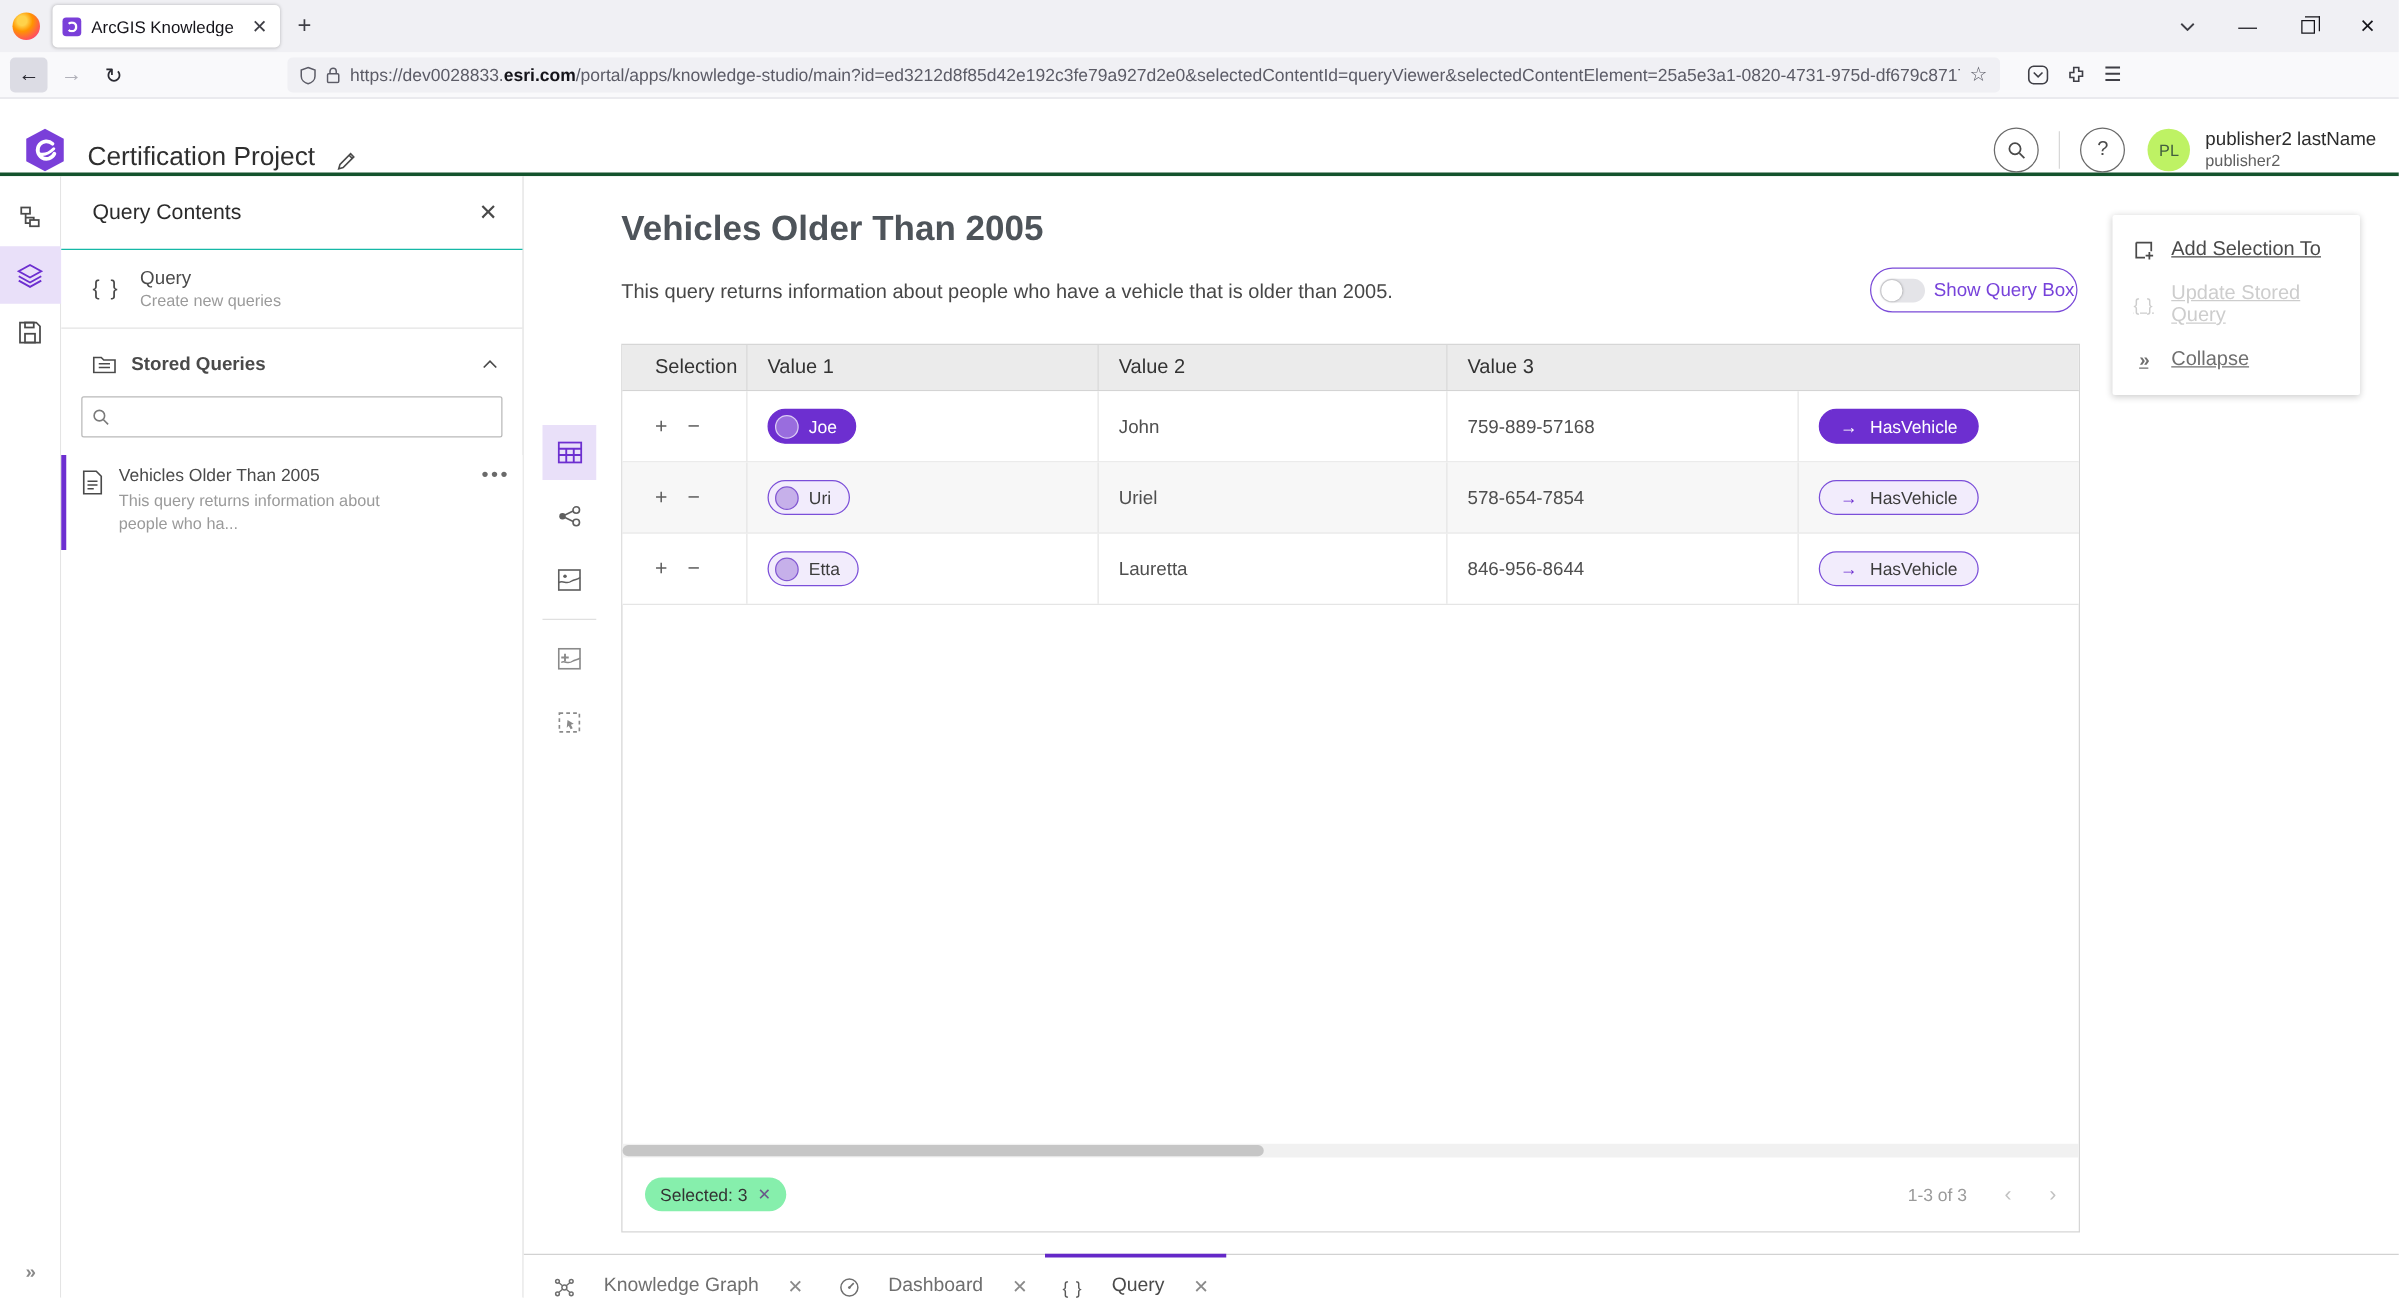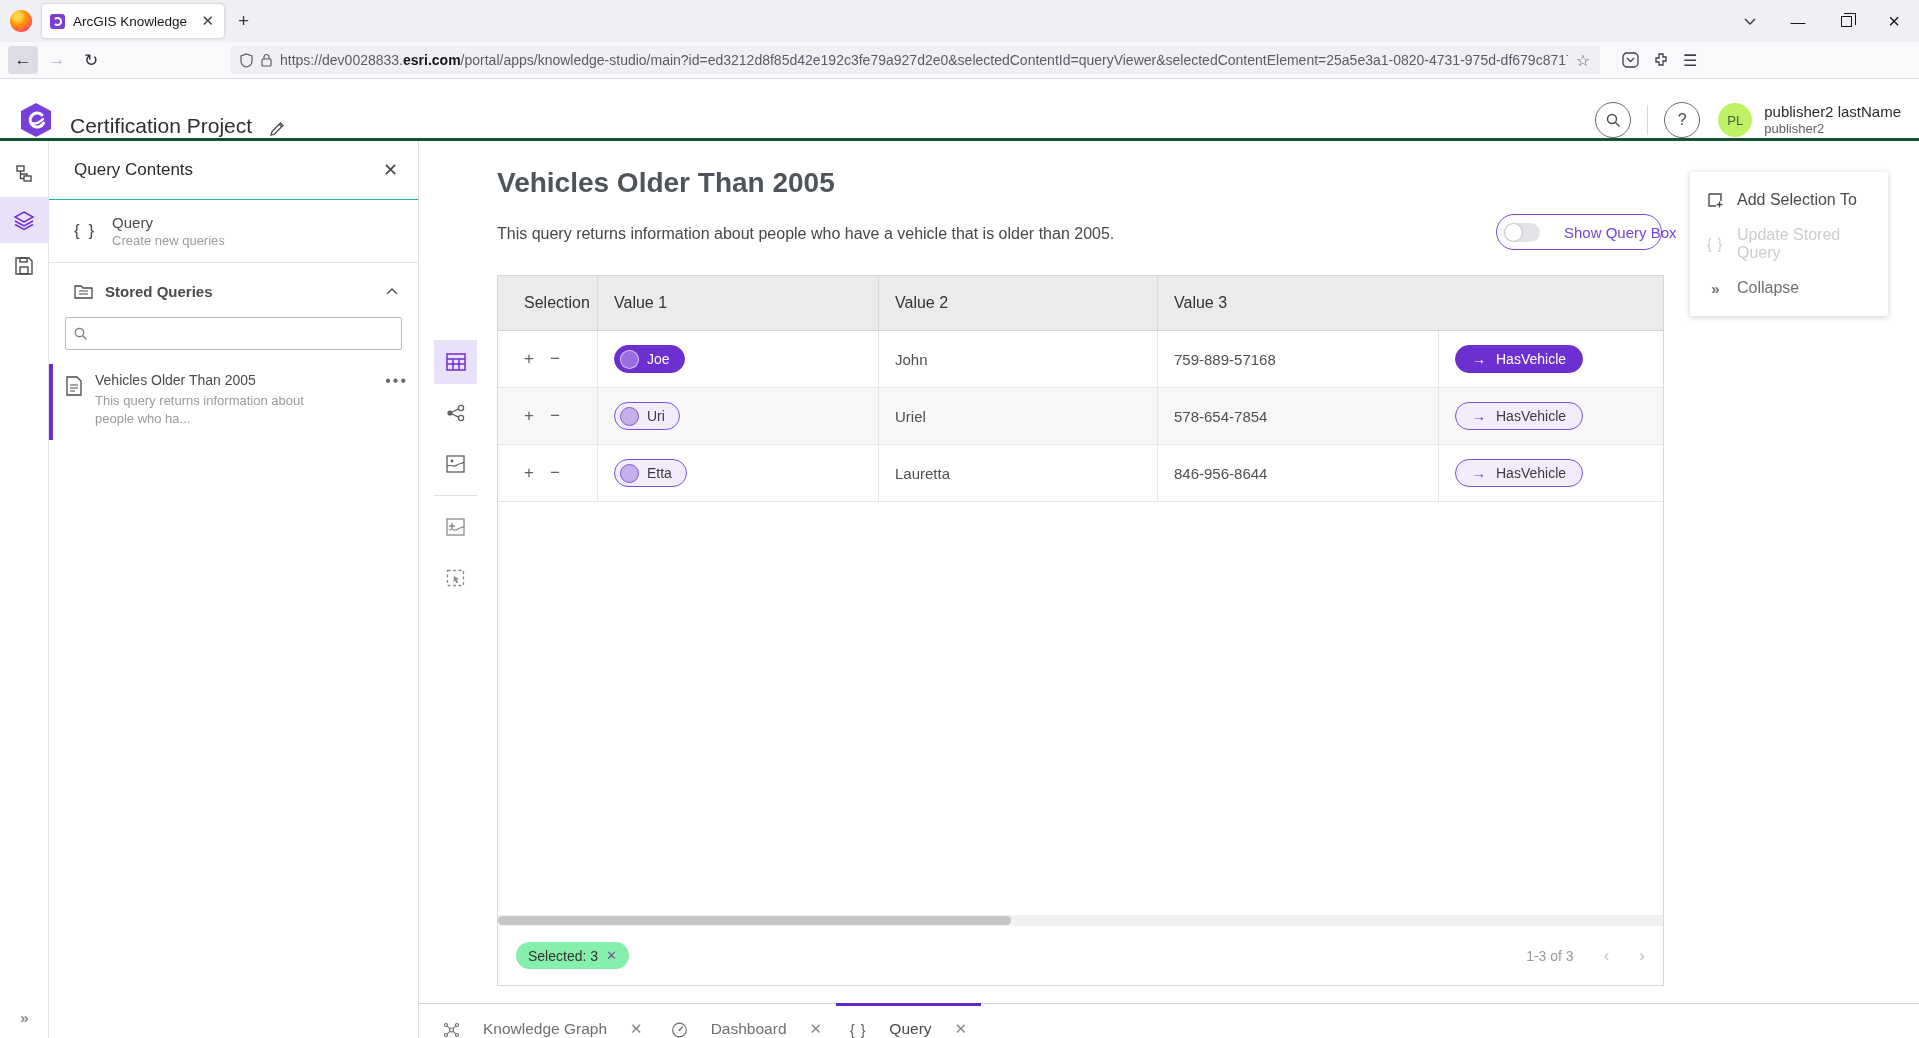--- a/index.html
+++ b/index.html
@@ -73,34 +73,34 @@
   .stored-item { margin-top:14px; min-height:76px; display:flex; padding:8px 10px 8px 12px; border-left:4px solid #6d2fd0; background:#fff; gap:12px; }
   .si-text { width:230px; }
   .si-title { font-size:14px; color:#4a4a4a; margin-bottom:4px; }
   .si-desc { font-size:13px; color:#9a9a9a; line-height:1.35; }
   .si-more { margin-left:auto; color:#6a6a6a; font-size:16px; letter-spacing:2px; }
 
   .main { flex:1; position:relative; background:#fff; min-width:0; }
   .main-title { position:absolute; left:78px; top:26px; font-size:28px; font-weight:600; color:#4e545a; }
   .main-desc { position:absolute; left:78px; top:84px; font-size:16px; color:#474747; }
   .toggle-pill { position:absolute; left:1077px; top:73px; width:166px; height:36px; border:1px solid #7a4ad8; border-radius:18px;
-                 display:flex; align-items:center; padding:0 12px 0 7px; gap:24px; }
+                 display:flex; align-items:center; padding:0 12px 0 7px; gap:7px; }
   .switch { width:36px; height:19px; border-radius:10px; background:#e4e4e8; position:relative; flex:0 0 auto; }
   .switch::after { content:""; position:absolute; left:1px; top:1px; width:17px; height:17px; border-radius:50%; background:#fff; box-shadow:0 0 2px rgba(0,0,0,.4); }
   .toggle-label { font-size:15px; color:#7742da; white-space:nowrap; }
 
   
   .vtoolbar { position:absolute; left:15px; top:199px; width:43px; display:flex; flex-direction:column; align-items:center; }
   .vtool { width:43px; height:44px; display:flex; align-items:center; justify-content:center; margin-bottom:7px; }
   .vtool.active { background:#e9e0f9; }
   .vtool-div { width:43px; height:1px; background:#e0e0e0; margin:2px 0 9px 0; }
 
   
   .tablewrap { position:absolute; left:78px; top:134px; width:1167px; height:711px; border:1px solid #d6d6d6; display:flex; flex-direction:column; }
-  .thead { display:flex; height:55px; background:#ebebeb; border-bottom:1px solid #d4d4d4; flex:0 0 auto; }
+  .thead { display:flex; height:37px; background:#ebebeb; border-bottom:1px solid #d4d4d4; flex:0 0 auto; }
   .th { display:flex; align-items:center; padding-left:16px; font-size:16px; color:#333; border-right:1px solid #d9d9d9; }
   .th:last-child { border-right:none; }
   .th:nth-child(1){ width:100px; padding-left:26px; }
   .th:nth-child(2){ width:281px; }
   .th:nth-child(3){ width:279px; }
   .th:nth-child(4){ width:281px; }
   .th:nth-child(5){ flex:1; }
   .tbody { flex:0 0 auto; }
   .trow { display:flex; height:57px; border-bottom:1px solid #e5e5e5; background:#fff; }
   .trow.alt { background:#f7f7f7; }
@@ -137,21 +137,21 @@
   .bottombar { position:absolute; left:0; right:0; bottom:0; height:35px; border-top:1px solid #d2d2d2; background:#fff; display:flex; align-items:stretch; padding-left:10px; }
   .btab { display:flex; align-items:flex-end; gap:23px; padding:0 14px; color:#6f6f6f; font-size:15.5px; border-top:3px solid transparent; margin-top:-1px; }
   .btab.active { color:#4a4a4a; border-top-color:#6428c8; }
   .btab .btab-close { font-size:15px; color:#8a8a8a; }
   .btab-icon { display:flex; align-items:center; }
   .btab-icon .braces-sm { font-size:14px; color:#5a5a5a; letter-spacing:1px; }
 
   
   .ctx-menu { position:absolute; left:1690px; top:172px; width:198px; background:#fff; border-radius:2px;
               box-shadow:0 1px 6px rgba(0,0,0,.2); padding:6px 0; }
-  .ctx-item { height:44px; display:flex; align-items:center; gap:13px; padding:0 16px; font-size:16px; color:#4a4a4a; }
+  .ctx-item { height:44px; display:flex; align-items:center; gap:13px; padding:0 16px; font-size:16px; color:#4a4a4a;text-decoration:underline; }
   .ctx-item.disabled { color:#cdcdcd; }
   .ctx-item.dim { color:#6f6f6f; }
   .ctx-item .ctx-ic { width:18px; display:flex; justify-content:center; flex:0 0 auto; }
   .ctx-braces { font-size:14px; letter-spacing:1px; }
   .ctx-collapse { font-size:15px; font-weight:bold; letter-spacing:-1px; }
 
   svg.ic { display:block; }
 </style>
 </head>
 <body>

